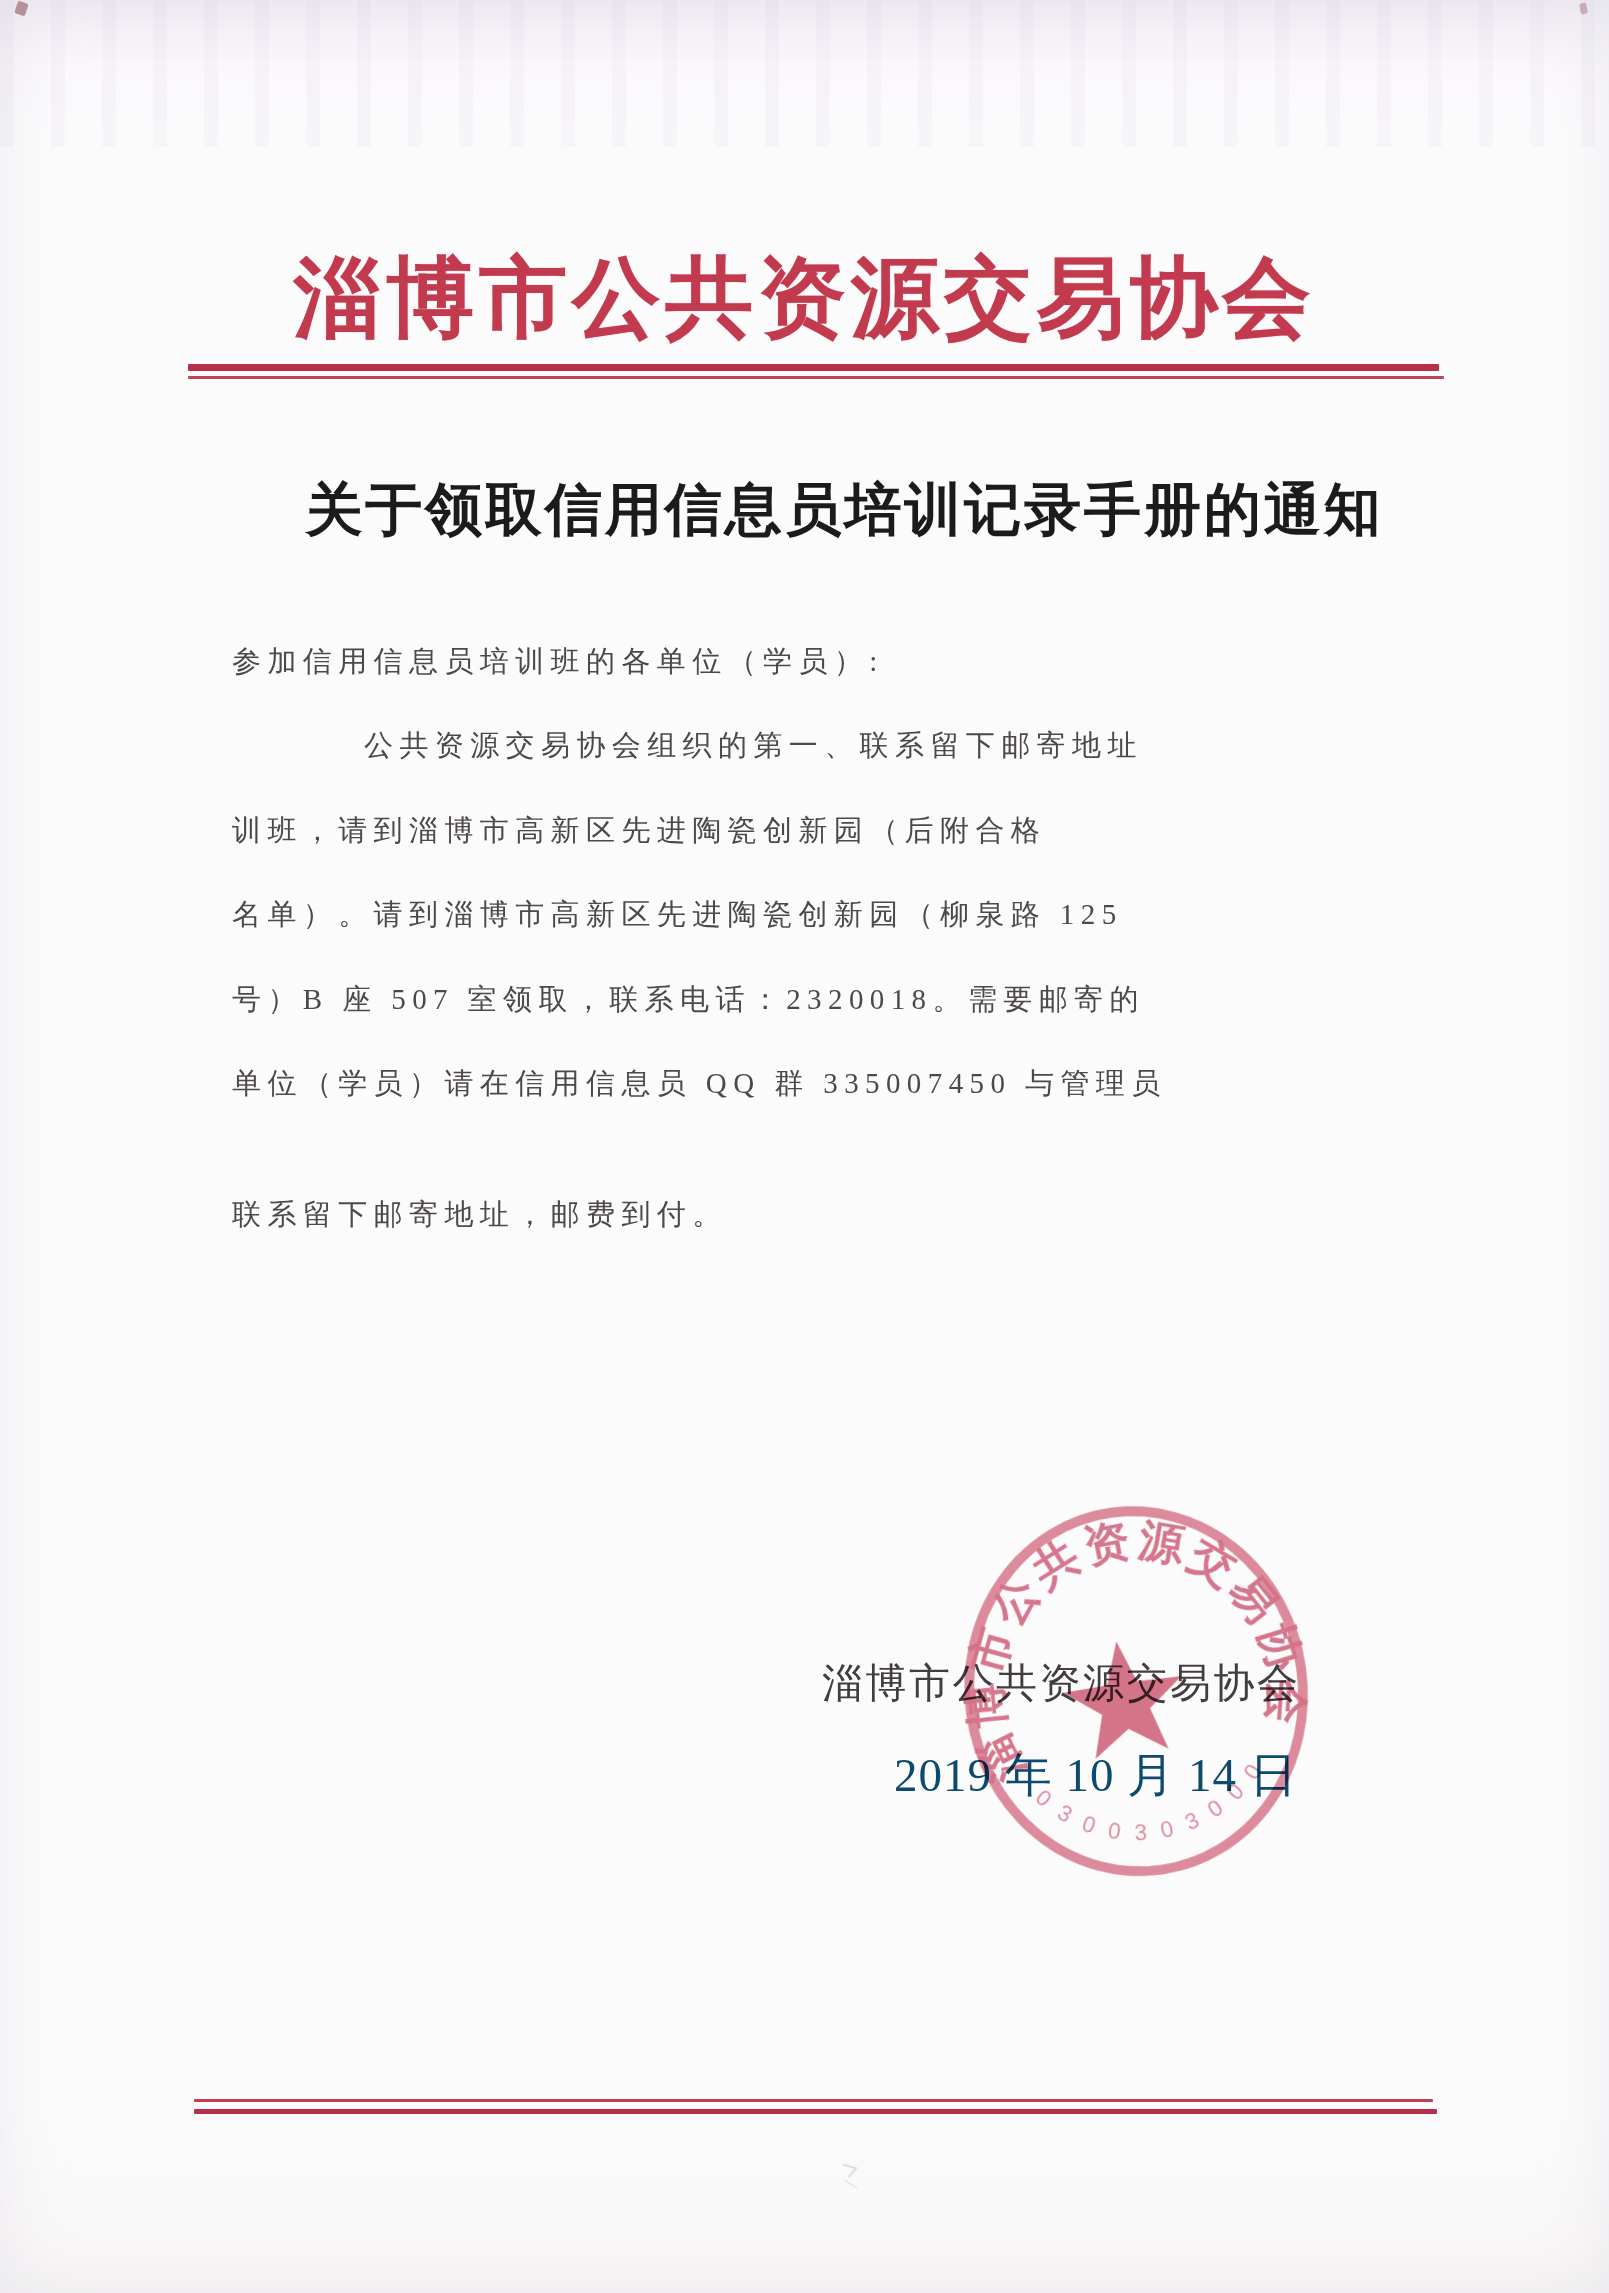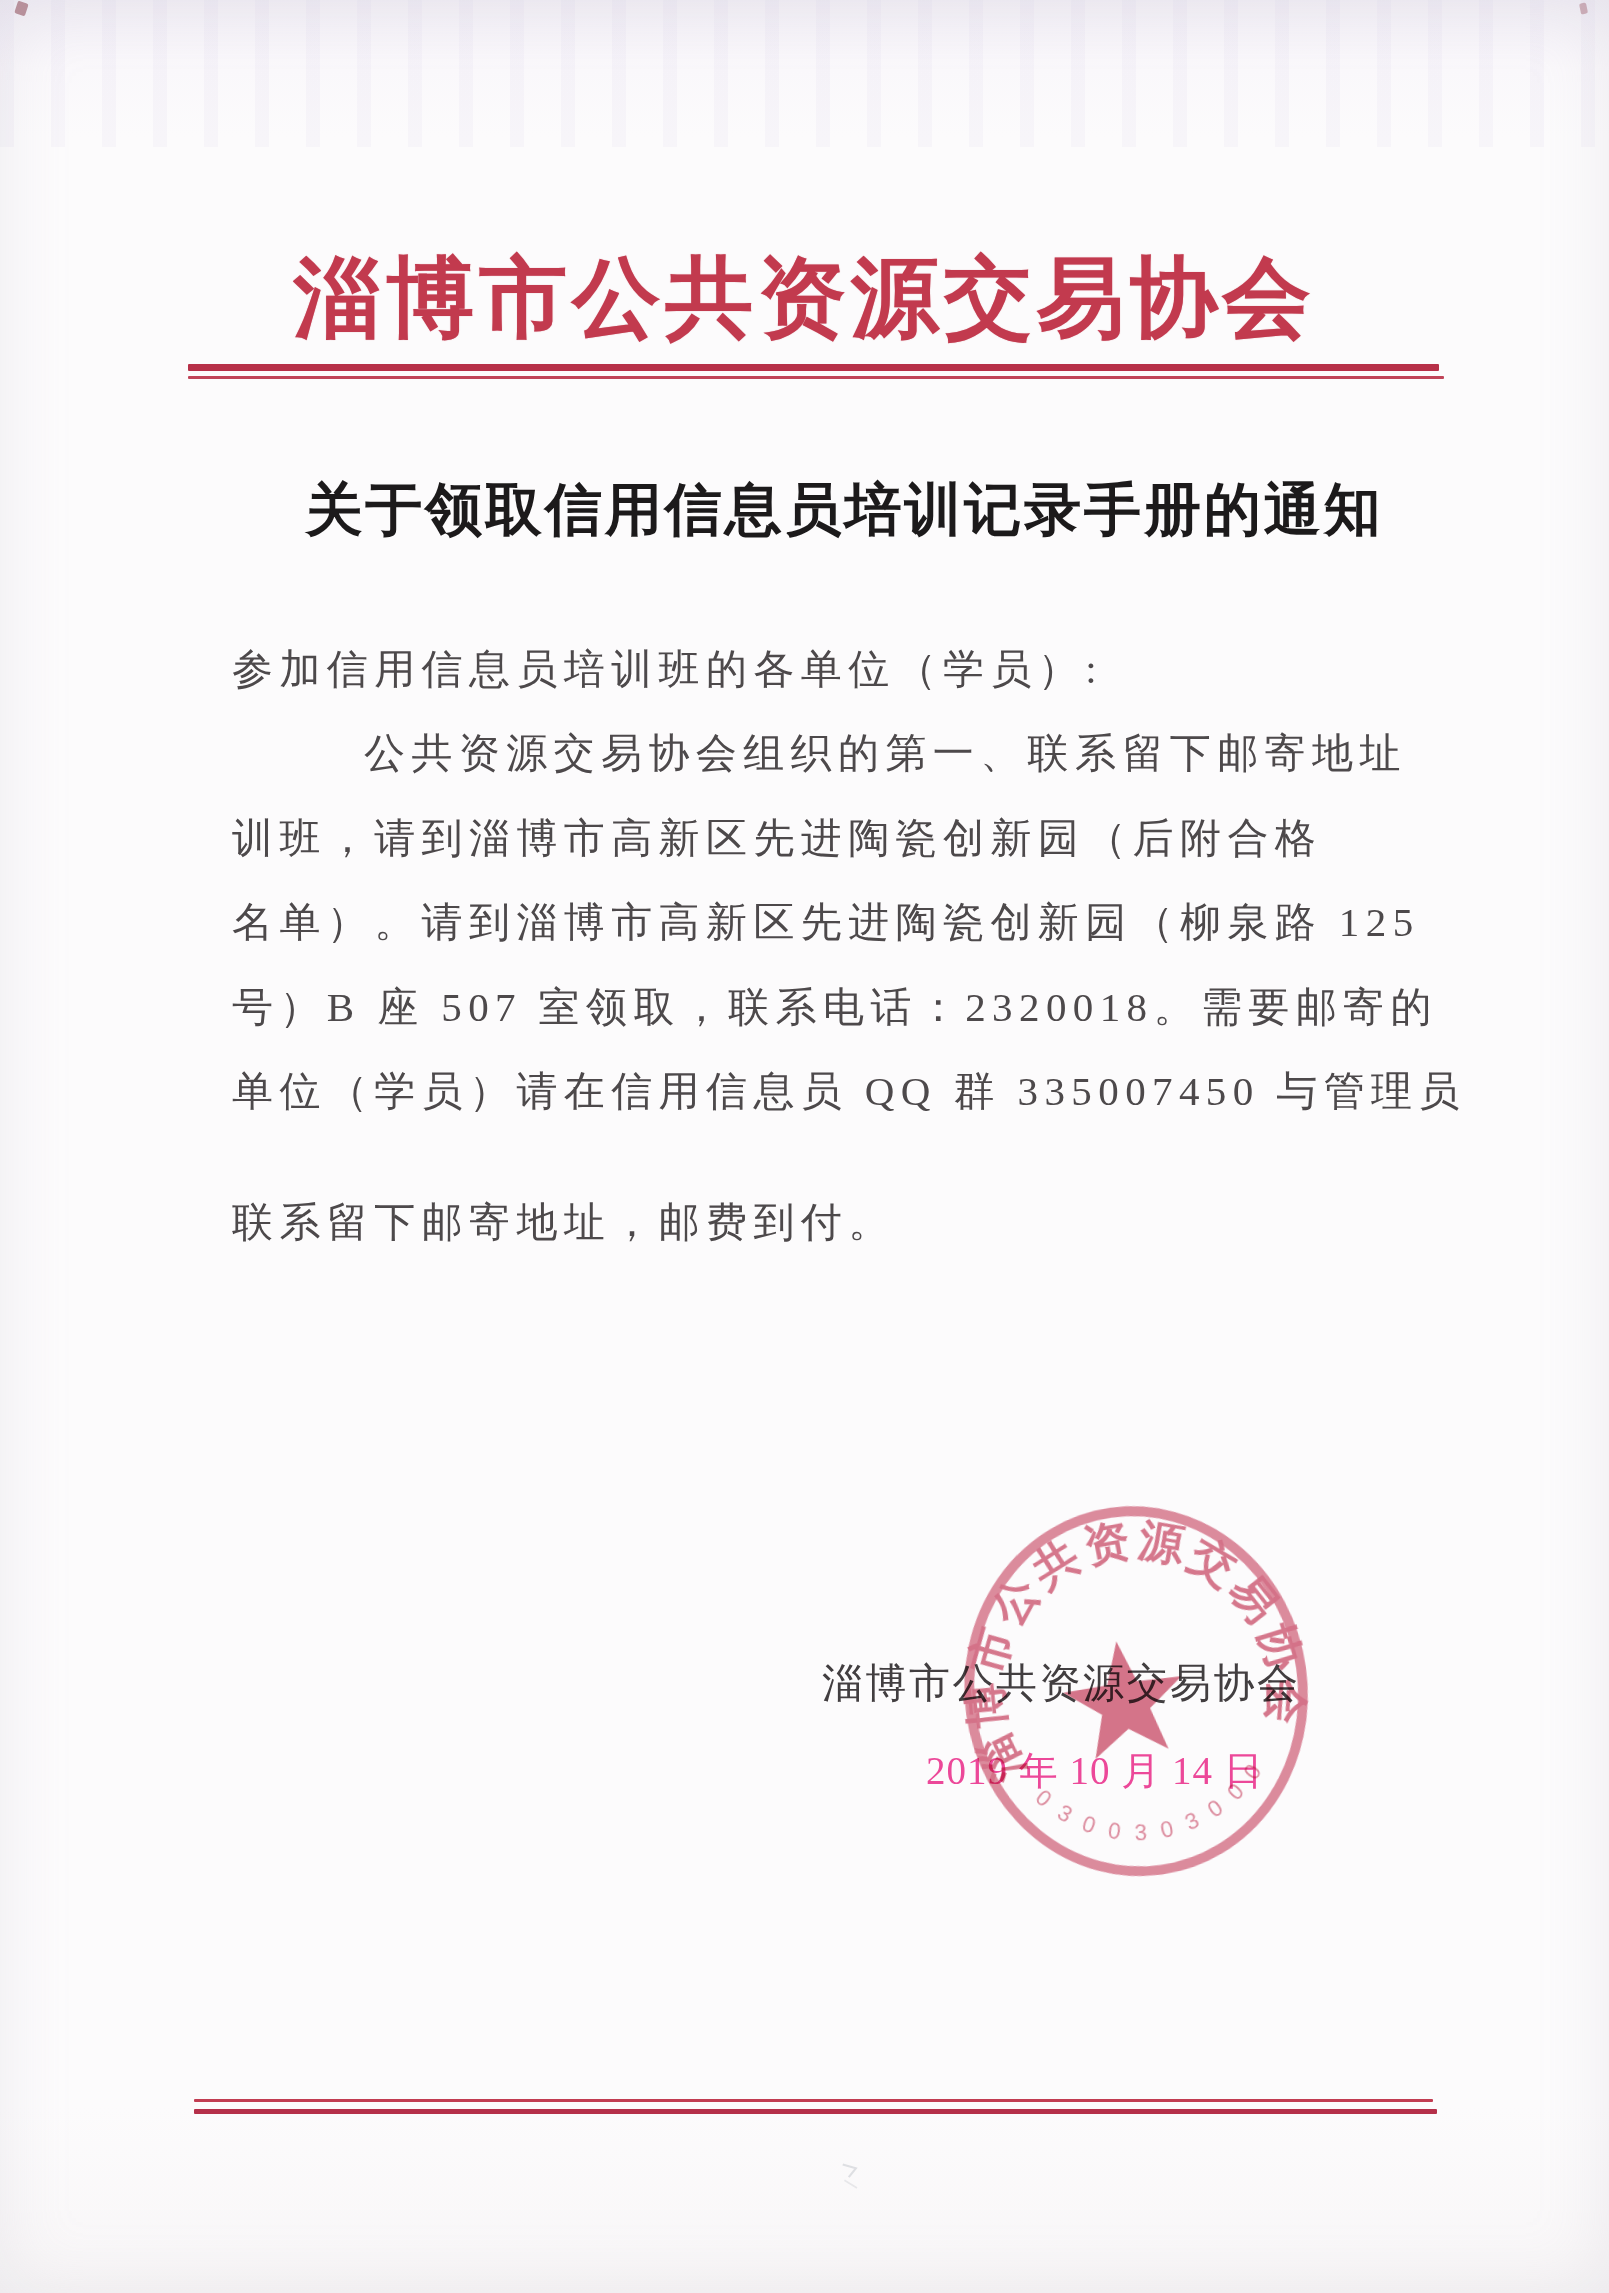--- a/index.html
+++ b/index.html
@@ -26,31 +26,31 @@
     white-space:nowrap;
   }
   .rule{position:absolute;border-radius:1px;}
   .rule-top-thick{left:188px;top:364px;width:1251px;height:6.9px;background:#b73048;}
   .rule-top-thin{left:188px;top:376px;width:1256px;height:2.9px;background:#c04458;}
   .doc-title{
     position:absolute;left:0;top:472px;width:1609px;text-align:center;
     font-size:57px;font-weight:bold;letter-spacing:2.9px;color:#1c1a1b;white-space:nowrap;padding-left:40px;
   }
   .bline{
-    position:absolute;left:232px;font-size:41px;letter-spacing:6.4px;
+    position:absolute;left:232px;font-size:29px;letter-spacing:6.4px;
     color:#4d494b;white-space:nowrap;font-weight:400;
   }
   .bline.indent{left:364px;}
   .signature{
     position:absolute;left:822px;top:1656px;font-size:41px;letter-spacing:2.5px;
     color:#423e40;white-space:nowrap;
   }
   .docdate{
-    position:absolute;left:926px;top:1744px;font-size:39px;letter-spacing:1px;
-    color:#ec4899;white-space:nowrap;
+    position:absolute;left:894px;top:1744px;font-size:47px;letter-spacing:1px;
+    color:#0c4a6e;white-space:nowrap;
   }
   .seal{
     position:absolute;left:953px;top:1498px;width:369px;height:392px;
     transform:rotate(-8deg);mix-blend-mode:multiply;opacity:.9;
     filter:blur(0.4px);
   }
   .rule-bottom-thin{left:194px;top:2099px;width:1239px;height:2.9px;background:#c23d52;}
   .rule-bottom-thick{left:194px;top:2109px;width:1243px;height:4.9px;background:#b5304a;}
   .corner-speck{position:absolute;border-radius:2px;}
   .speck-tl{left:15.7px;top:2px;width:10.8px;height:12.7px;background:#7c2836;opacity:.5;transform:rotate(18deg);}

